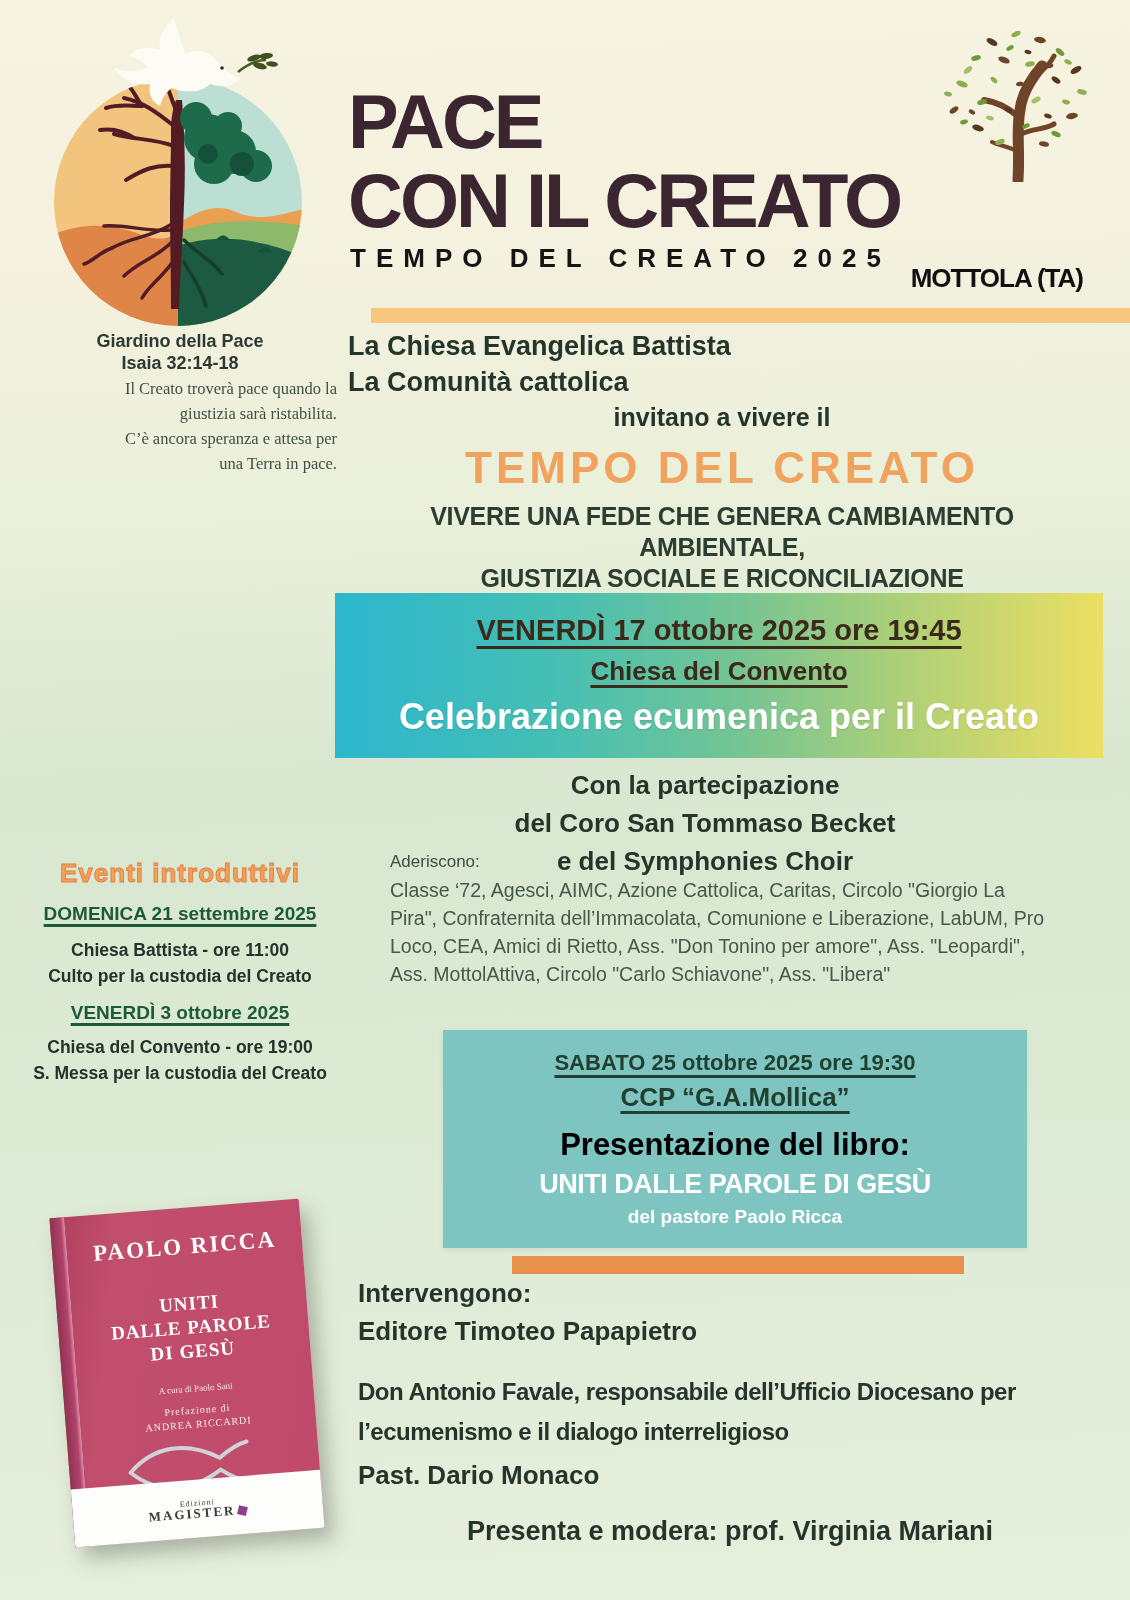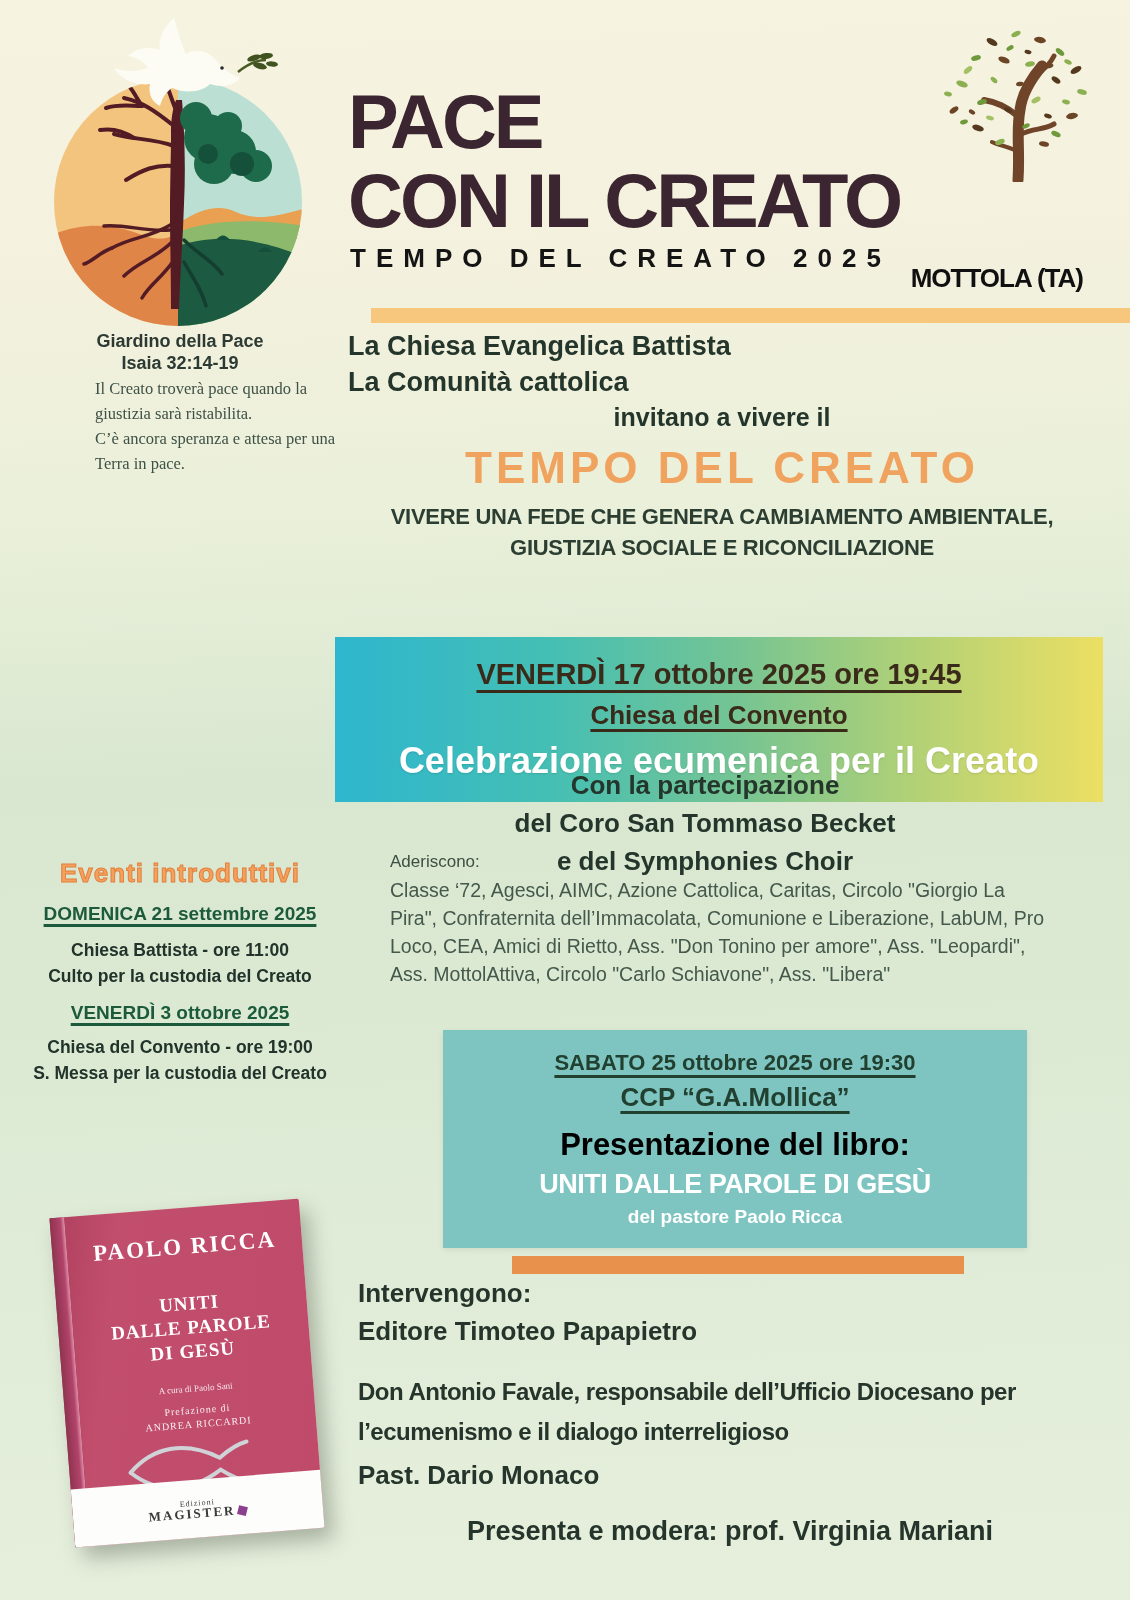--- a/index.html
+++ b/index.html
@@ -12,33 +12,33 @@
   .ctr{text-align:center;}
   .pre{white-space:pre-line;}
   
   .main-title{color:#3b2530;font-weight:800;font-size:76px;line-height:79px;letter-spacing:-3px;}
   .sub-title{color:#141414;font-weight:bold;font-size:26px;letter-spacing:10px;}
   .bar1{background:#f6c77d;}
   .location{color:#101010;font-weight:800;font-size:26px;letter-spacing:-1px;text-align:right;}
   
   .logo-caption{color:#2d3a33;font-weight:800;font-size:18px;line-height:22px;}
   .quote{font-family:"Liberation Serif",serif;color:#3e5146;font-size:16.5px;line-height:25px;}
-  .quote p{margin:0 0 13px 0;}
+  .quote p{margin:0 0 13px 12px;text-align:right;}
   .events-heading{font-size:26px;font-weight:800;color:#f5a05c;-webkit-text-stroke:1px #e2813f;letter-spacing:1px;}
   .event-date{color:#1d5a3c;font-size:19px;font-weight:800;text-decoration:underline;text-decoration-thickness:2.5px;text-underline-offset:4px;text-align:center;}
   .event-line{color:#21332a;font-size:17.5px;font-weight:800;}
   
   .churches{color:#24352b;font-size:27px;font-weight:800;line-height:36px;}
   .invite{color:#24352b;font-size:25px;font-weight:700;}
   .season-title{color:#f0a35e;font-size:44px;font-weight:800;letter-spacing:4px;}
-  .season-sub{color:#2c3e32;font-size:22px;font-weight:800;line-height:31px;letter-spacing:-0.3px;}
+  .season-sub{color:#2c3e32;font-size:25px;font-weight:800;line-height:31px;letter-spacing:-0.3px;}
   
   .banner{
     background:linear-gradient(90deg,#2db6ce 0%,#45bfb4 28%,#74c494 52%,#aed077 74%,#ecdf63 100%);
-    display:flex;flex-direction:column;align-items:center;justify-content:center;gap:9px;margin-top:44px;
+    display:flex;flex-direction:column;align-items:center;justify-content:center;gap:9px;
   }
   .banner-date{color:#3a2a1a;font-size:29px;font-weight:800;text-decoration:underline;text-decoration-thickness:3px;text-underline-offset:6px;}
   .banner-venue{color:#3a2a1a;font-size:26px;font-weight:800;text-decoration:underline;text-decoration-thickness:3px;text-underline-offset:5px;text-align:center;}
   .banner-title{color:#ffffff;font-size:36px;font-weight:800;text-shadow:0 1px 2px rgba(0,0,0,.12);}
   .participation{color:#24352b;font-size:26px;font-weight:800;line-height:38px;}
   .adh-label{color:#3c4f43;font-size:17px;}
   .adh-list{color:#44584b;font-size:19.5px;line-height:28px;}
   
   .teal-box{background:#7ec5c2;display:flex;flex-direction:column;align-items:center;justify-content:center;gap:6px;box-shadow:0 2px 6px rgba(0,0,0,.08);}
   .teal-date{color:#21402f;font-size:22px;font-weight:800;text-decoration:underline;text-decoration-thickness:3px;text-underline-offset:5px;}
@@ -131,21 +131,21 @@
         <ellipse cx="204" cy="46" rx="7" ry="3" transform="rotate(-18 204 46)"></ellipse>
         <ellipse cx="216" cy="44" rx="7" ry="3" transform="rotate(-6 216 44)"></ellipse>
         <ellipse cx="210" cy="54" rx="7" ry="3" transform="rotate(14 210 54)"></ellipse>
         <ellipse cx="222" cy="52" rx="6" ry="2.6" transform="rotate(4 222 52)"></ellipse>
       </g>
       <circle cx="172" cy="56" r="1.8" fill="#2a2a2a"></circle>
     </g>
   </svg>
 
   <div class="abs ctr logo-caption pre" style="left:40px;top:330px;width:280px">Giardino della Pace
-Isaia 32:14-19</div>
+Isaia 32:14-18</div>
 
   <div class="abs quote" style="left:95px;top:376px;width:242px">
     <p class="pre">Il Creato troverà pace quando la giustizia sarà ristabilita.
 C’è ancora speranza e attesa per una Terra in pace.</p>
   </div>
 
   <div class="abs main-title" style="left:348px;top:82px">PACE</div>
   <div class="abs main-title" style="left:348px;top:161px">CON IL CREATO</div>
   <div class="abs sub-title" style="left:350px;top:243px">TEMPO DEL CREATO 2025</div>
   <div class="abs bar1" style="left:371px;top:308px;width:759px;height:15px"></div>

